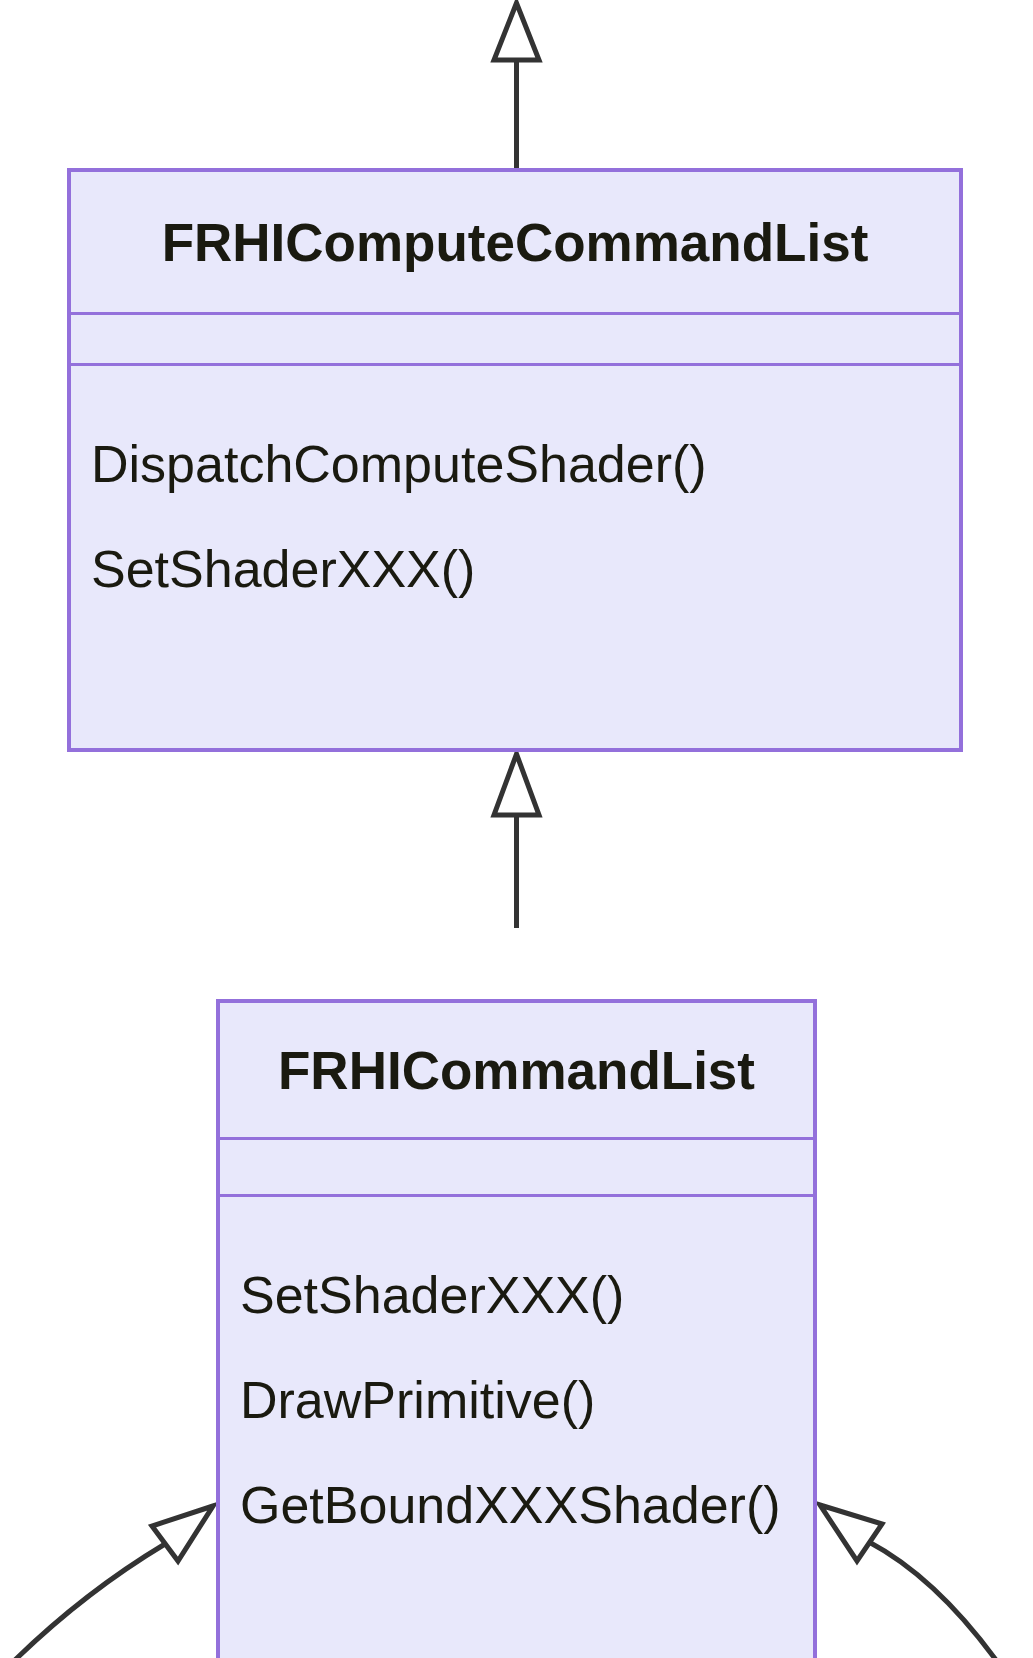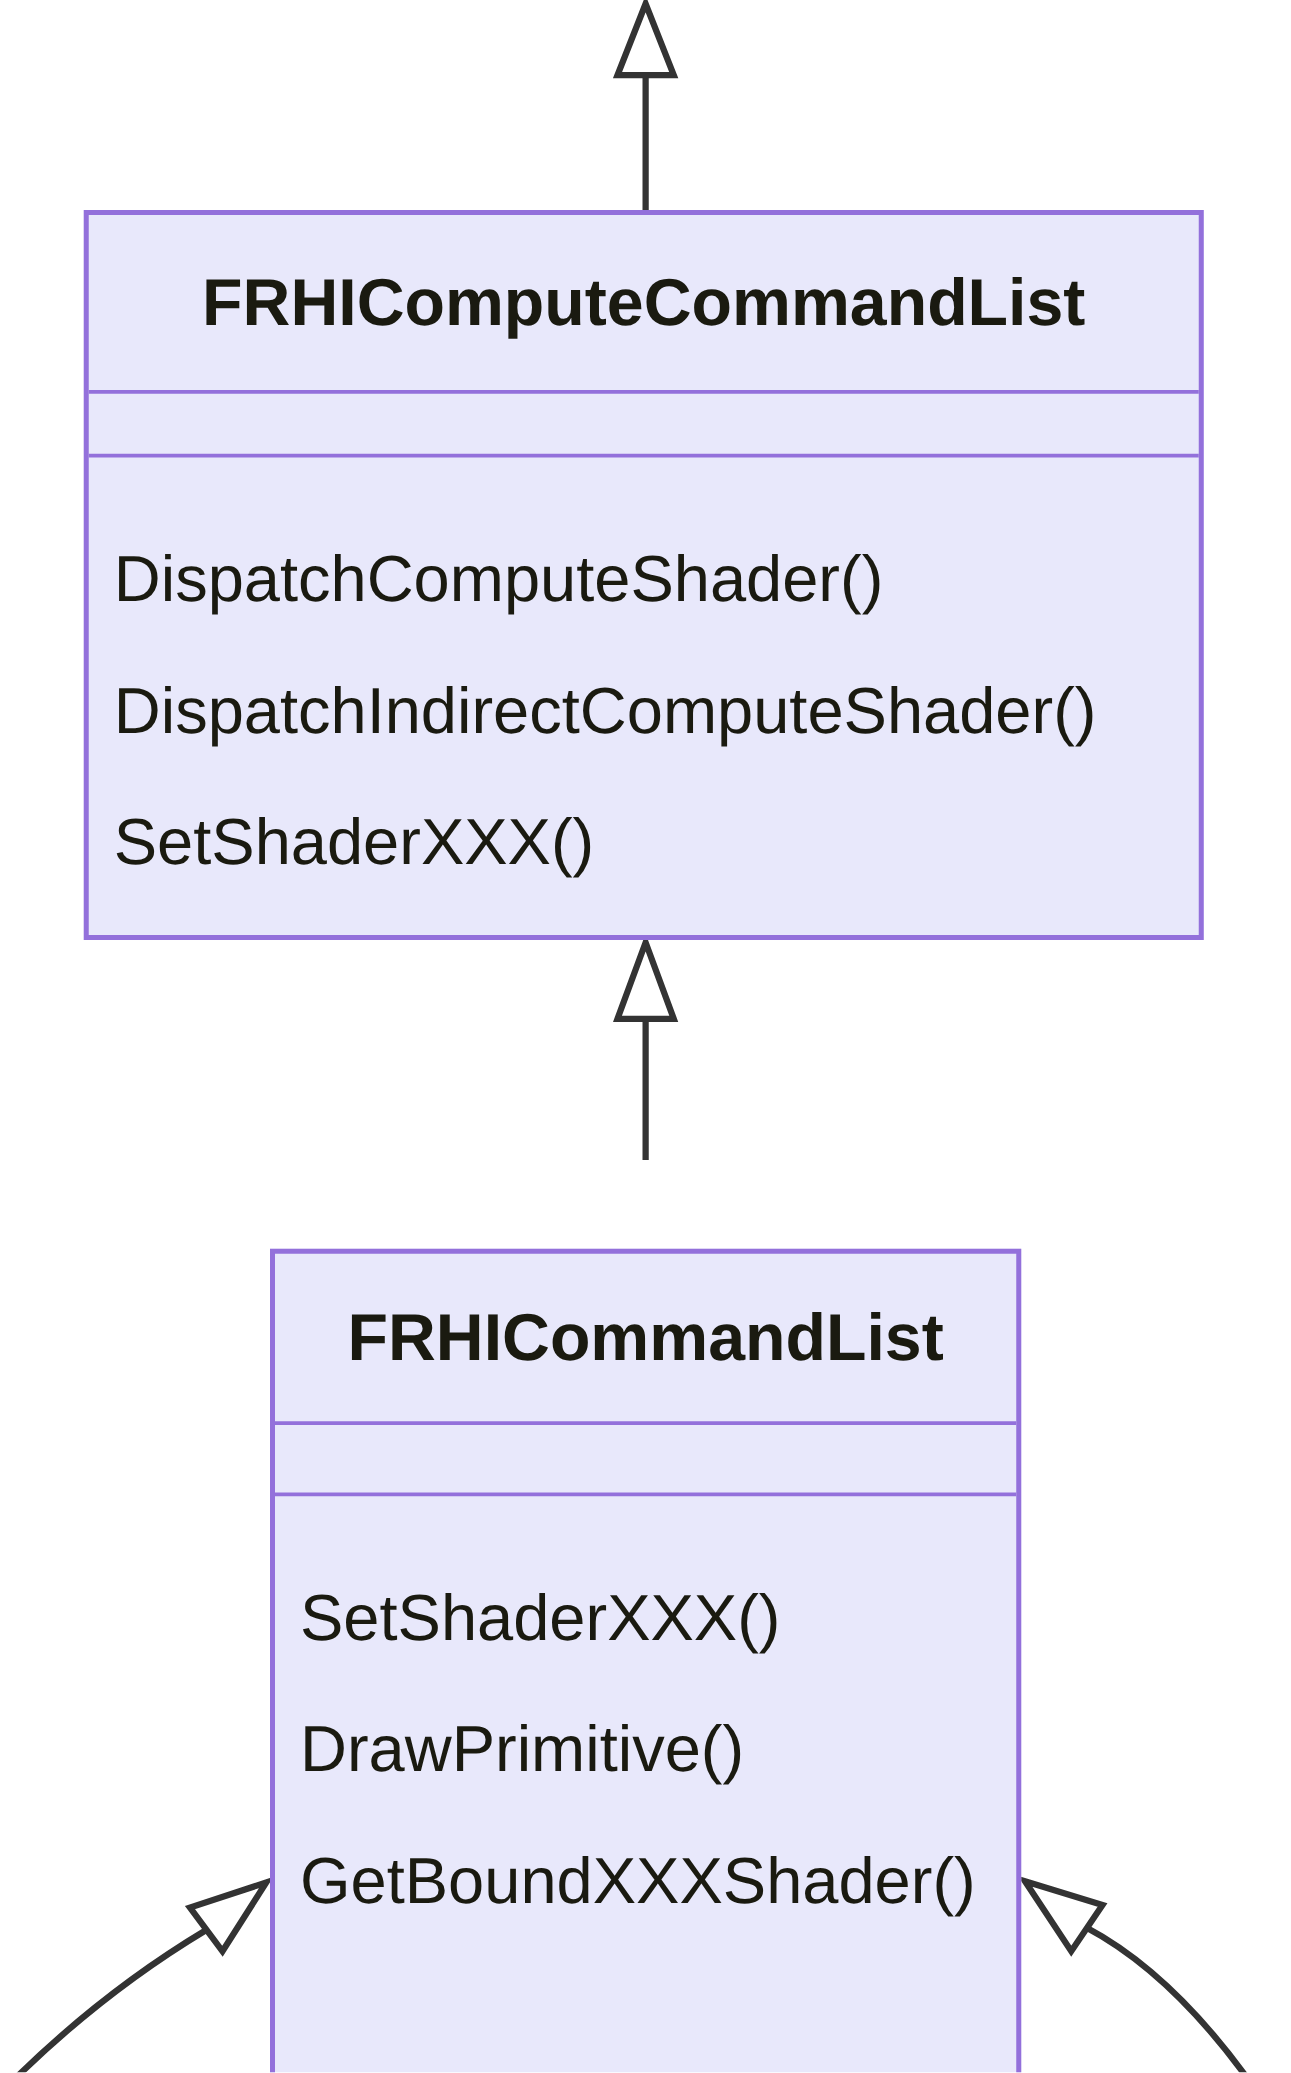--- a/index.html
+++ b/index.html
@@ -83,21 +83,20 @@
       <path class="rel-line" d="M 869 1542 Q 935 1577 996 1660"></path>
       <polygon class="rel-head" points="820,1505 882,1524 857,1561"></polygon>
     </g>
   </svg>
 
   <div class="class-box box-compute">
     <div class="compartment-title">FRHIComputeCommandList</div>
     <div class="compartment-attrs"></div>
     <div class="compartment-methods">
         <div class="method">DispatchComputeShader()</div>
-        <div class="method">DispatchIndirectComputeShader()</div>
         <div class="method">SetShaderXXX()</div>
       </div>
   </div>
 
   <div class="class-box box-command">
     <div class="compartment-title">FRHICommandList</div>
     <div class="compartment-attrs"></div>
     <div class="compartment-methods">
         <div class="method">SetShaderXXX()</div>
         <div class="method">DrawPrimitive()</div>

